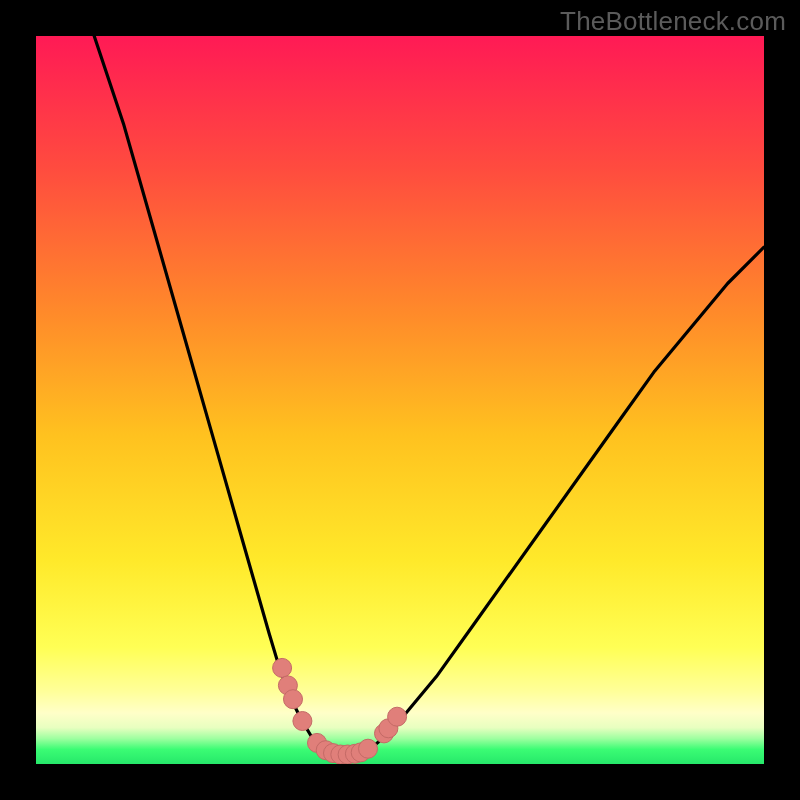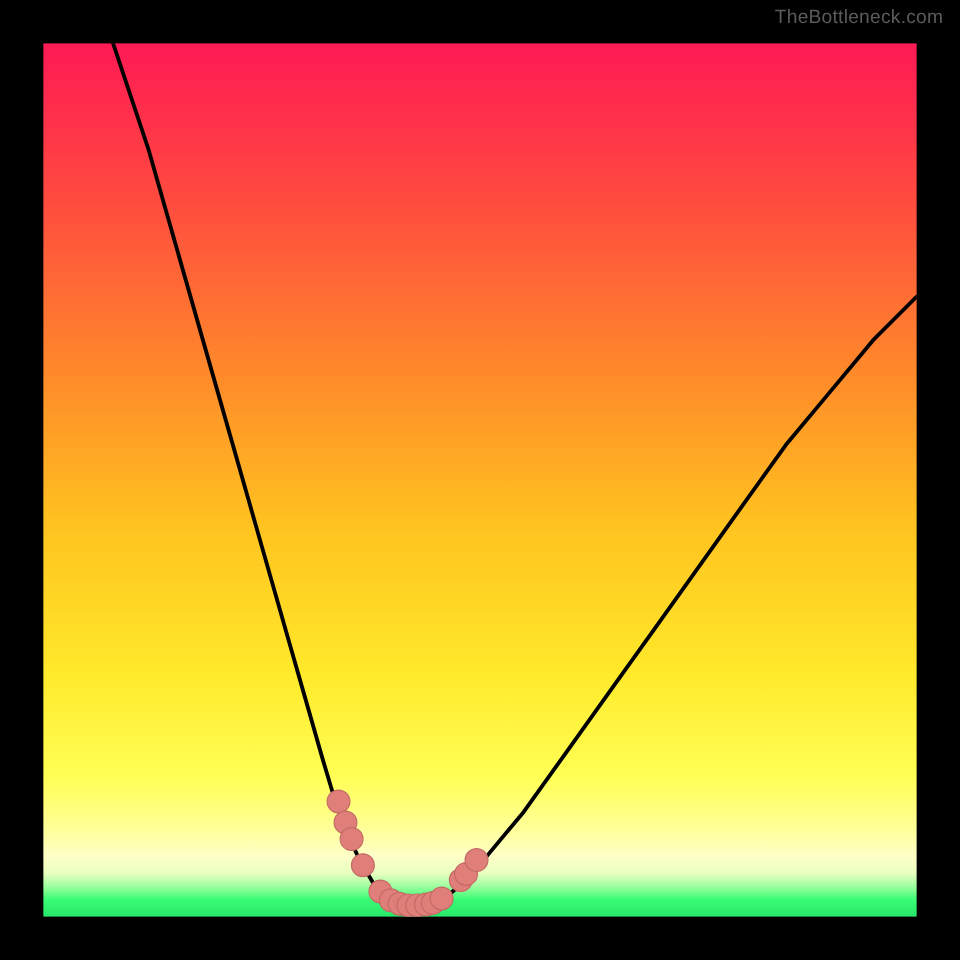--- a/index.html
+++ b/index.html
@@ -24,21 +24,21 @@
     left: 36px;
     top: 36px;
     width: 728px;
     height: 728px;
     
   }
   .attribution {
     position: absolute;
     top: 6px;
     right: 14px;
-    font-size: 16px;
+    font-size: 26px;
     font-weight: 500;
     color: #5b5b5b;
     letter-spacing: 0.2px;
     user-select: none;
   }
   svg {
     display: block;
   }
 </style>
 </head>

